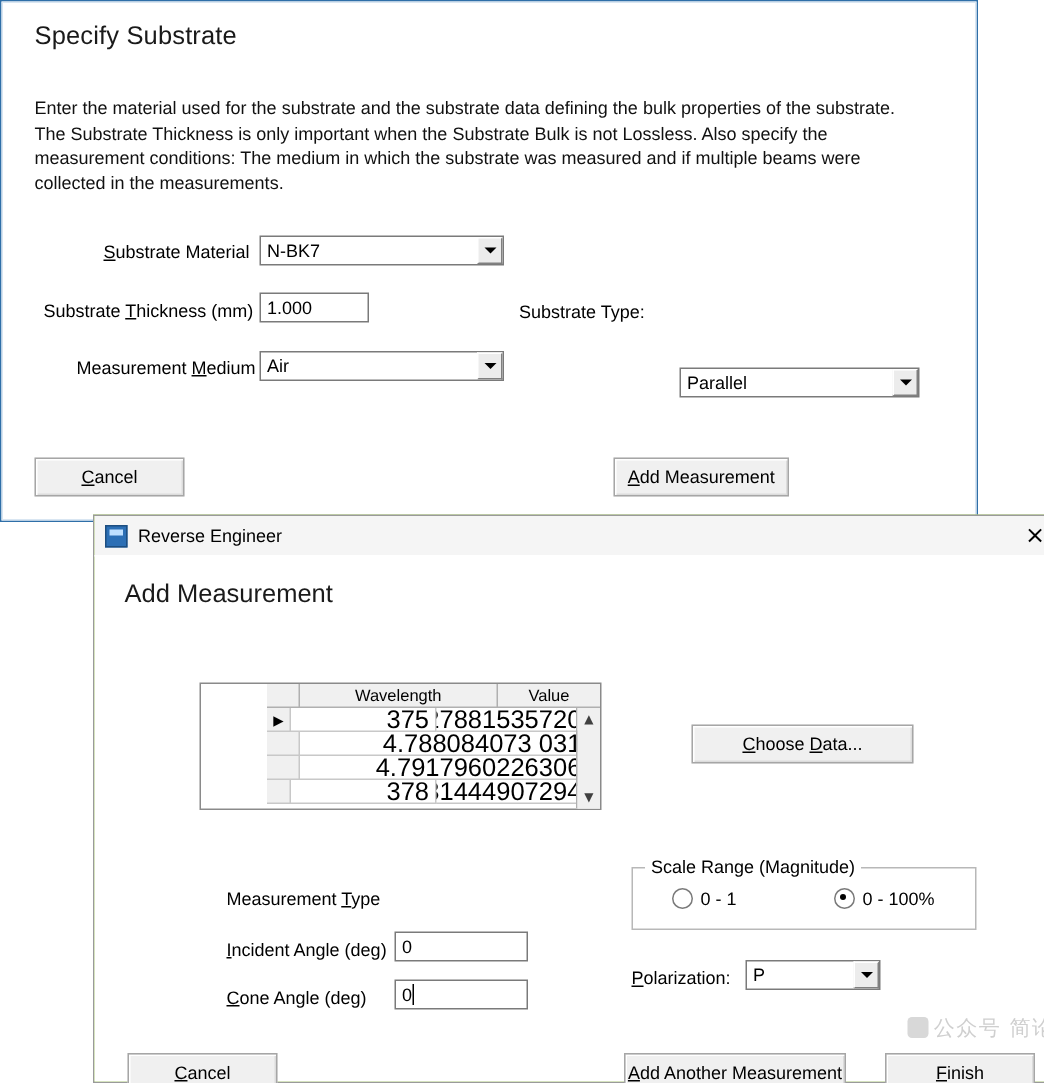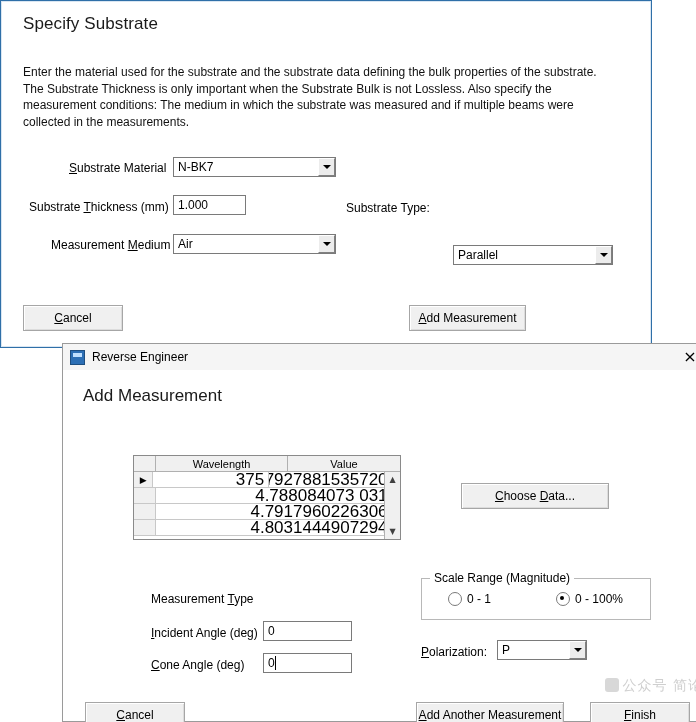--- a/index.html
+++ b/index.html
@@ -217,20 +217,21 @@
     position: absolute;
     left: 70px;
     top: 85px;
     width: 268px;
     height: 85px;
     border: 1px solid #8a8a8a;
     background: #ffffff;
     box-sizing: border-box;
     display: flex;
     flex-direction: column;
+    padding-left: 44px;
   }
   #grid-head {
     display: flex;
     height: 16px;
     flex: 0 0 auto;
   }
   .gh {
     background: #f0f0f0;
     border-right: 1px solid #b0b0b0;
     border-bottom: 1px solid #b0b0b0;
@@ -438,20 +439,21 @@
       <div class="grow">
         <div class="gc sel"></div>
         <div class="gc vl">4.788084073 0318</div>
       </div>
       <div class="grow">
         <div class="gc sel"></div>
         <div class="gc vl">4.79179602263068</div>
       </div>
       <div class="grow">
         <div class="gc sel"></div>
+        <div class="gc wl">378</div>
         <div class="gc vl">4.80314449072949</div>
       </div>
 
       <div id="grid-scroll">
         <div class="sb-arrow">▲</div>
         <div class="sb-arrow bottom">▼</div>
       </div>
     </div>
 
     <div class="btn" style="left:398px; top:113px; width:148px; height:26px;">

